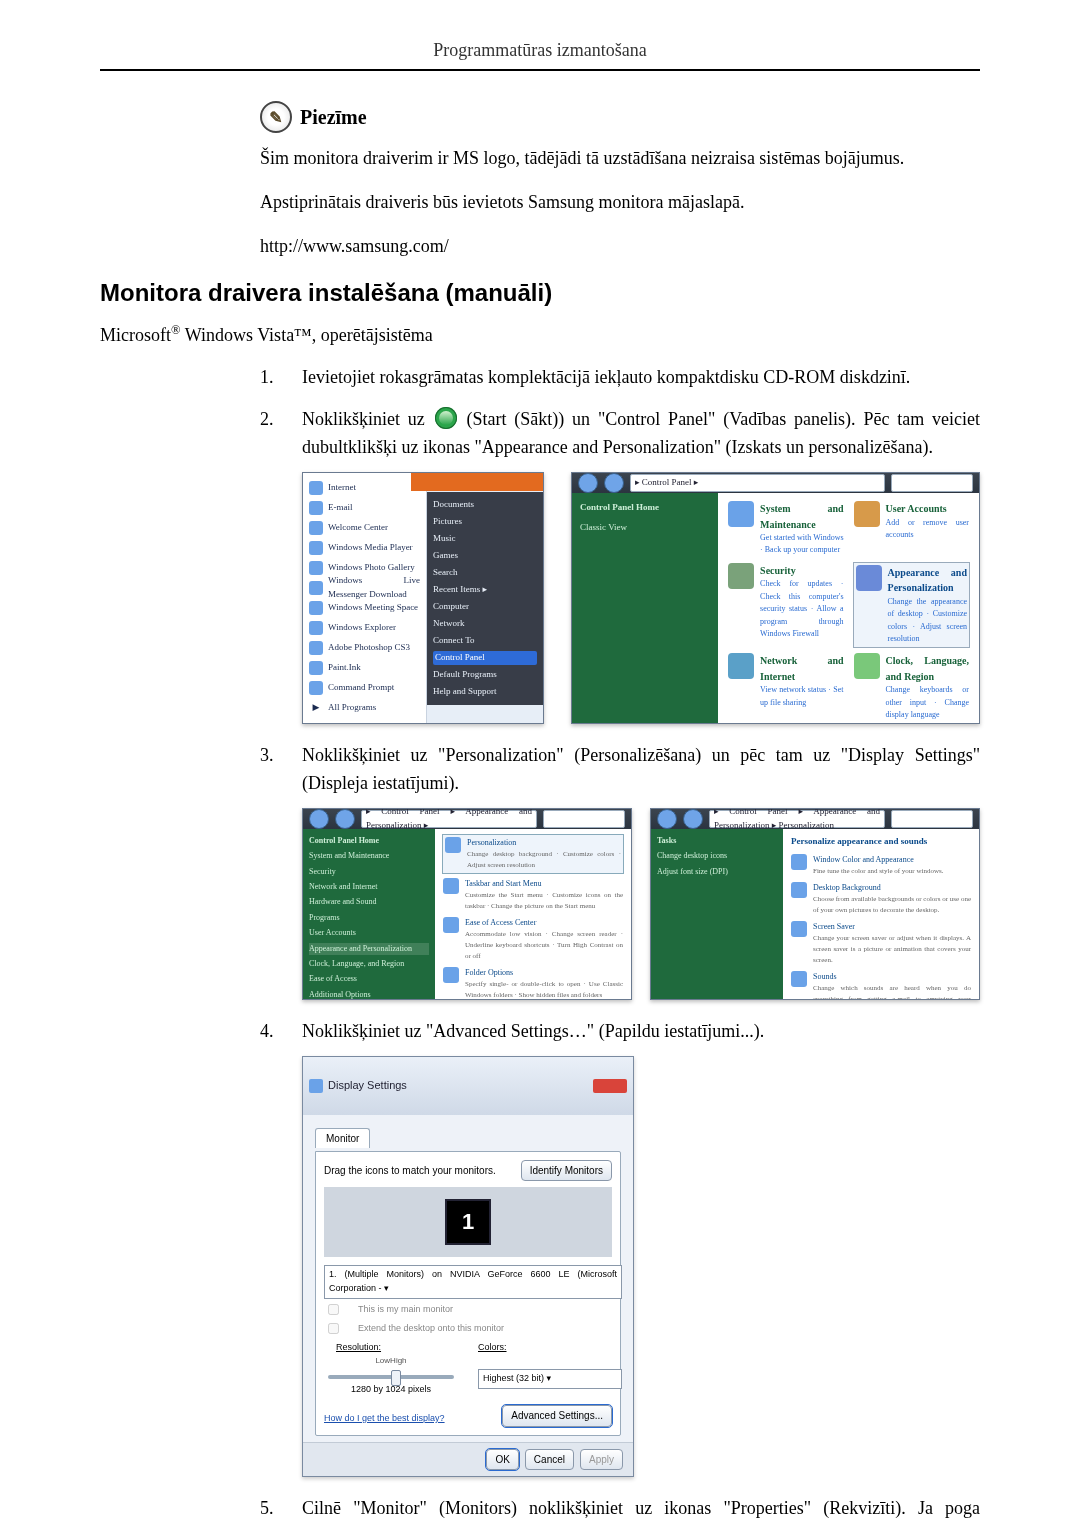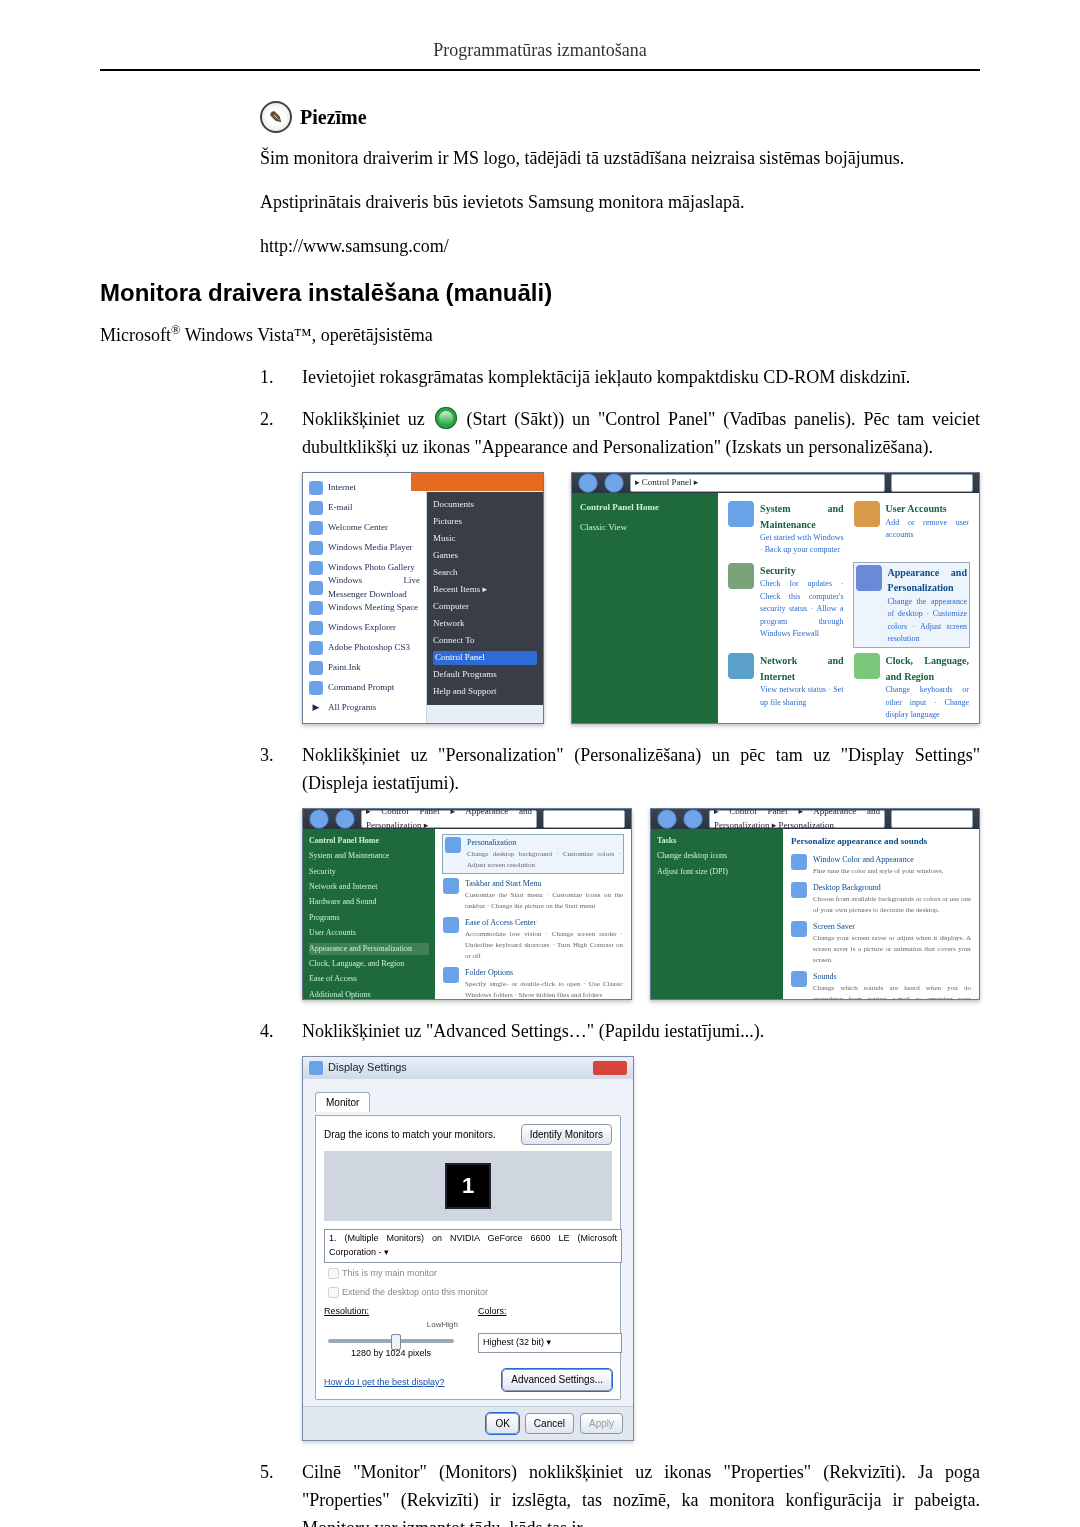--- a/index.html
+++ b/index.html
@@ -215,38 +215,38 @@
   .ds-window{
     width:330px;
     border:1px solid #7a8aa0;
     background:#eef2f8;
     box-shadow:0 2px 4px rgba(0,0,0,0.2);
     font-family: Tahoma, Arial, sans-serif;
   }
   .ds-title{
     height:22px;background:linear-gradient(#eaf0f8,#cfd9e7);
     display:flex;align-items:center;justify-content:space-between;
-    padding:0 6px;font-size:11px;color:#223;
+    padding:18px 6px;font-size:11px;color:#223;
   }
   .ds-close{width:34px;height:14px;background:#d9443a;border-radius:2px;}
   .ds-body{padding:8px 12px 6px 12px;}
   .ds-tab{display:inline-block;border:1px solid #9ab;border-bottom:none;padding:2px 10px;font-size:10px;background:#fff;border-radius:3px 3px 0 0;}
   .ds-panel{border:1px solid #9ab;background:#fff;padding:8px;border-radius:0 2px 2px 2px;}
   .ds-row{display:flex;justify-content:space-between;align-items:center;font-size:10px;margin-bottom:6px;}
   .ds-btn{border:1px solid #8a98aa;background:linear-gradient(#fff,#dfe6ef);padding:2px 8px;font-size:10px;border-radius:4px;}
   .ds-preview{height:70px;background:#cfd6df;display:flex;align-items:center;justify-content:center;margin:4px 0 8px 0;}
   .ds-mon{width:42px;height:42px;background:#000;color:#fff;display:flex;align-items:center;justify-content:center;font-size:22px;font-weight:bold;border:2px solid #223;}
   .ds-select{width:100%;border:1px solid #8a98aa;font-size:9px;padding:2px 4px;background:#fff;}
-  .ds-check{display:flex;align-items:center;gap:0;font-size:9px;color:#888;margin:2px 0;}
+  .ds-check{display:flex;align-items:center;gap:16px;font-size:9px;color:#888;margin:2px 0;}
   .ds-check input{width:11px;height:11px;}
   .ds-2col{display:flex;gap:20px;margin-top:4px;}
   .ds-col{flex:1;font-size:9px;}
   .ds-slider{height:4px;background:#9ab;position:relative;margin:8px 4px 2px 4px;border-radius:2px;}
   .ds-slider::after{content:"";position:absolute;left:50%;top:-5px;width:8px;height:14px;background:#eef2f8;border:1px solid #7a8aa0;border-radius:2px;}
-  .ds-lowhigh{display:flex;justify-content:flex-end;font-size:8px;color:#555;}
+  .ds-lowhigh{display:flex;justify-content:center;font-size:8px;color:#555;}
   .ds-link{font-size:9px;color:#1a4fae;text-decoration:underline;margin-top:6px;display:inline-block;}
   .ds-footer{display:flex;justify-content:flex-end;gap:6px;padding:6px 10px;background:#e1e7ef;border-top:1px solid #c2cbd6;}
   sup{font-size:0.7em;}
 </style>
 </head>
 <body>
 
 <div class="page">
 
   <div class="running-header">Programmatūras izmantošana</div>
@@ -557,21 +557,21 @@
               <label class="ds-check">
                   <input type="checkbox" disabled="" style="">
                   <span>This is my main monitor</span>
                 </label>
               <label class="ds-check">
                   <input type="checkbox" disabled="" style="">
                   <span>Extend the desktop onto this monitor</span>
                 </label>
               <div class="ds-2col">
                 <div class="ds-col">
-                  <div style="text-decoration:underline;">Resolution:</div>
+                  <div style="text-decoration:underline;margin-left:12px;">Resolution:</div>
                   <div class="ds-lowhigh">
                       <span>Low</span>
                       <span>High</span>
                     </div>
                   <div class="ds-slider"></div>
                   <div style="text-align:center;margin-top:4px;">1280 by 1024 pixels</div>
                 </div>
                 <div class="ds-col">
                   <div style="text-decoration:underline;">Colors:</div>
                   <div class="ds-select" style="margin-top:14px;">Highest (32 bit)   ▾</div>

